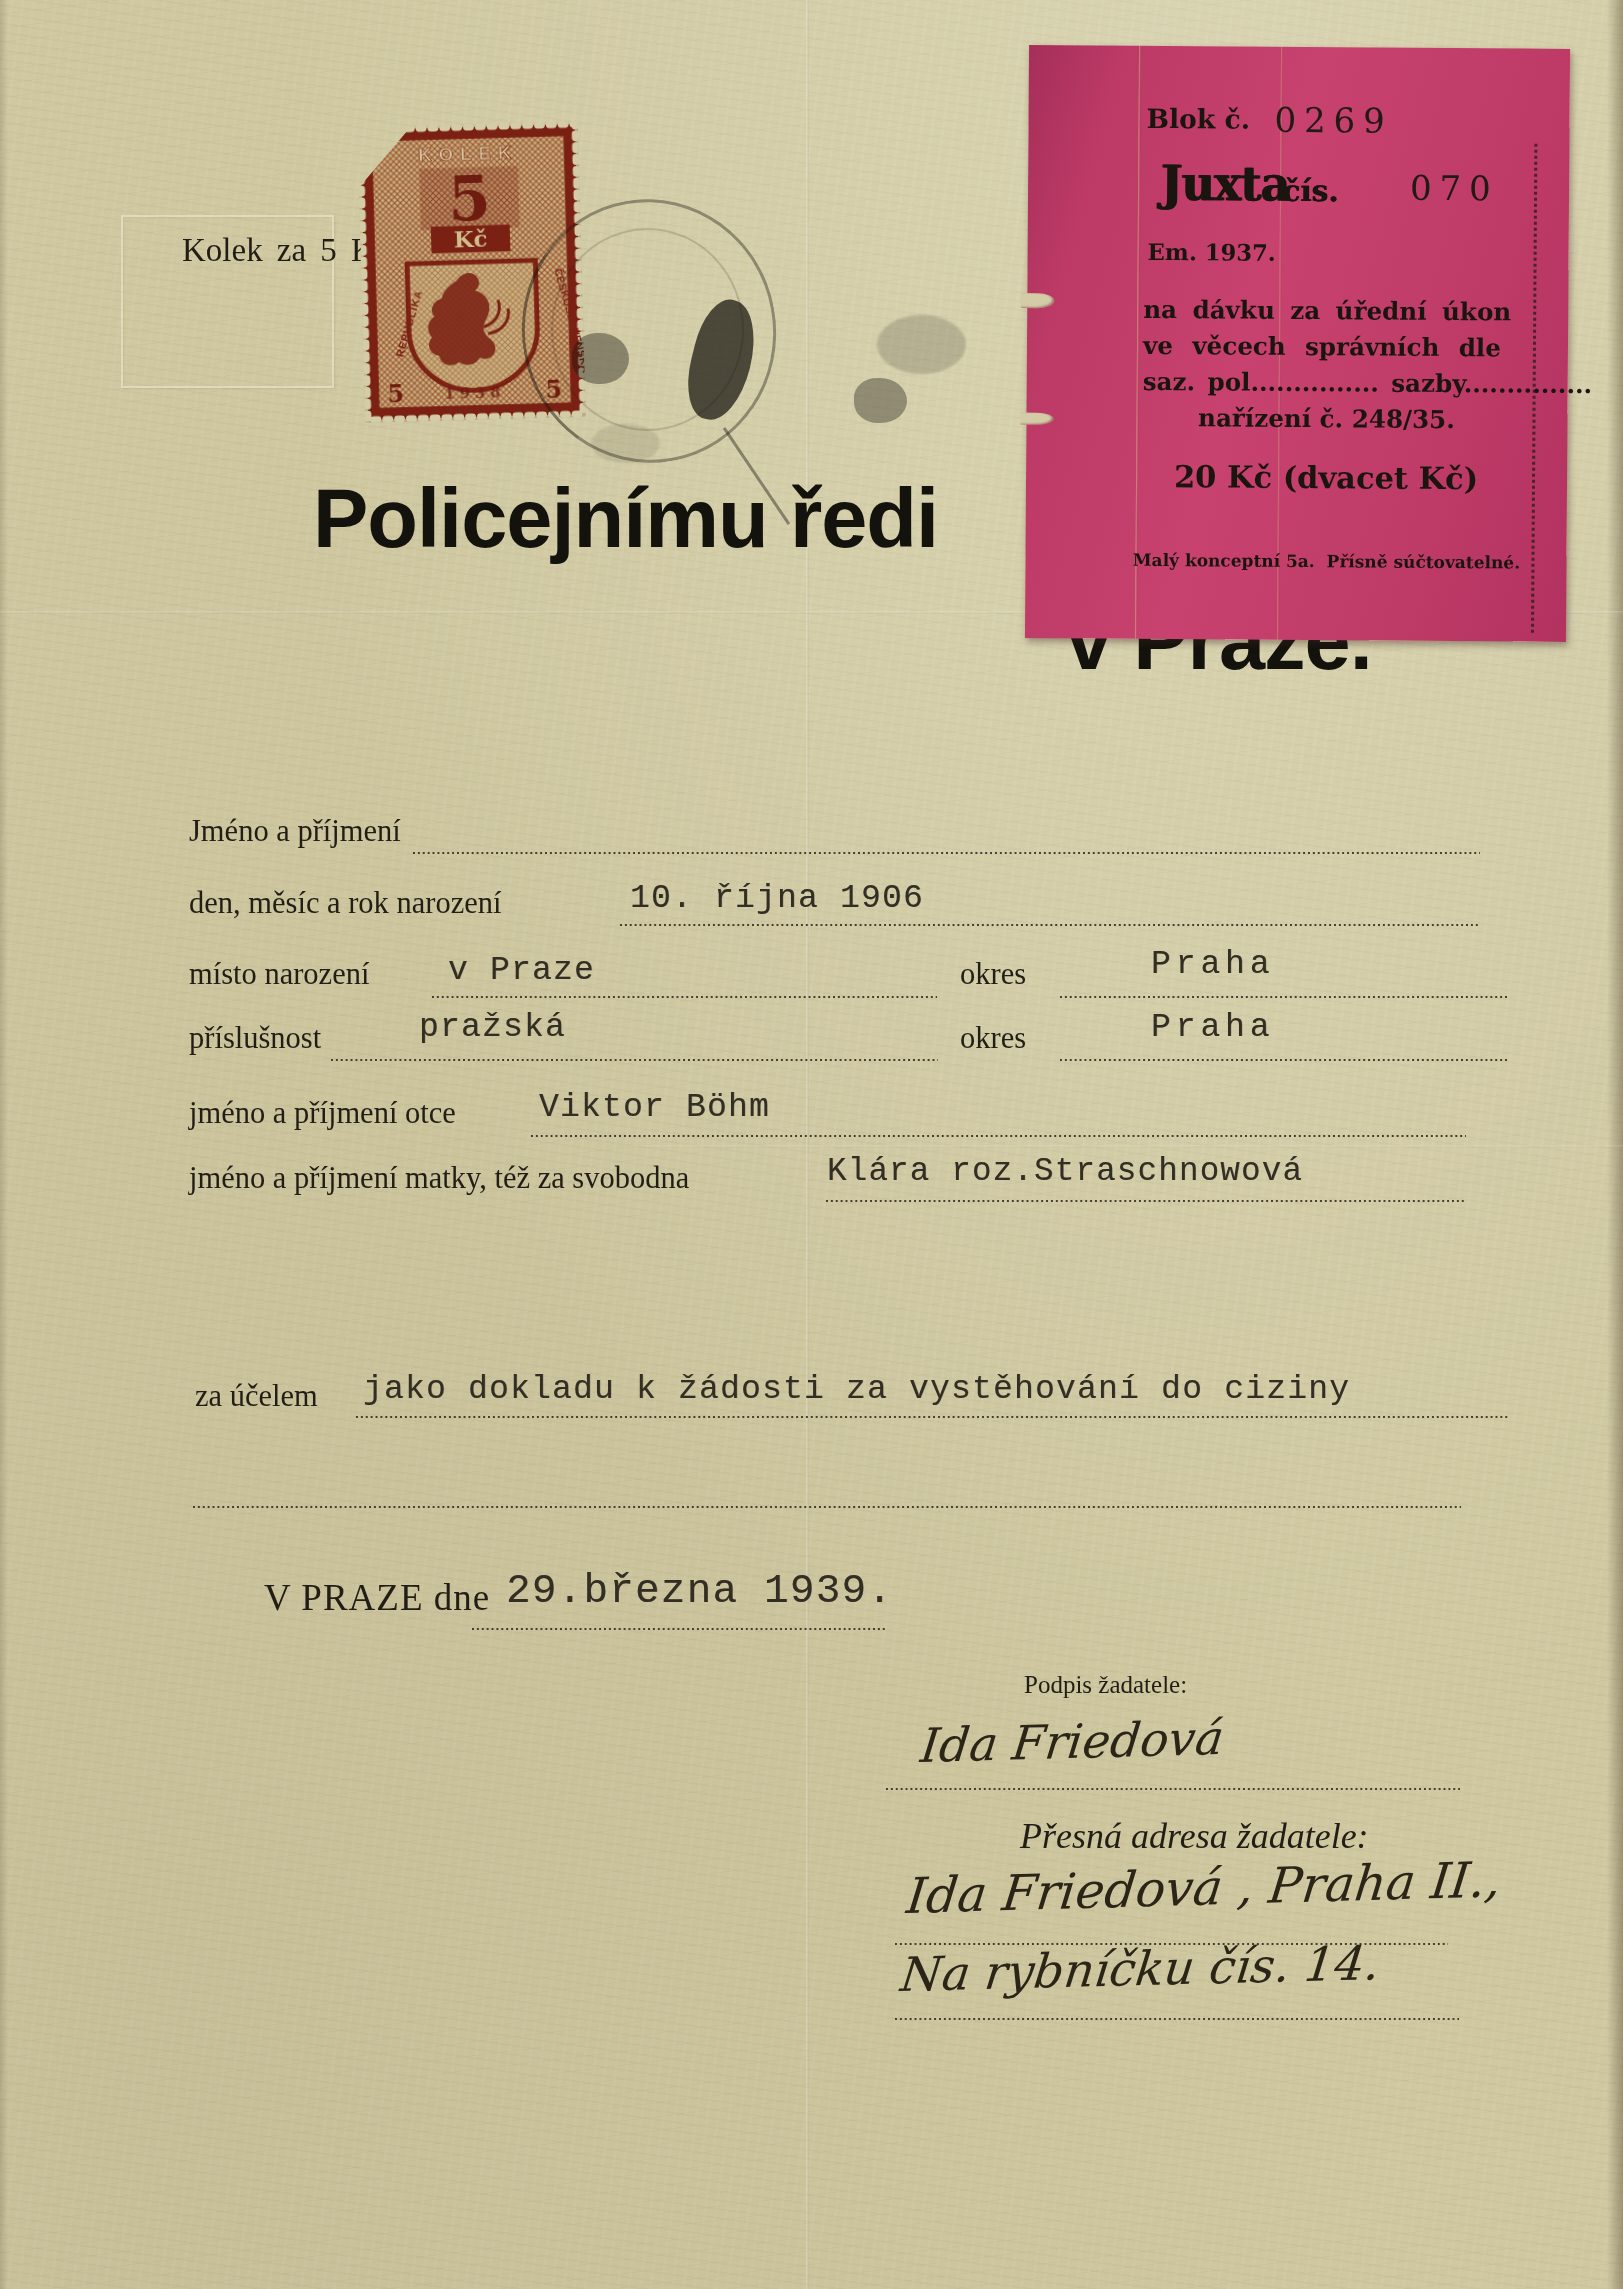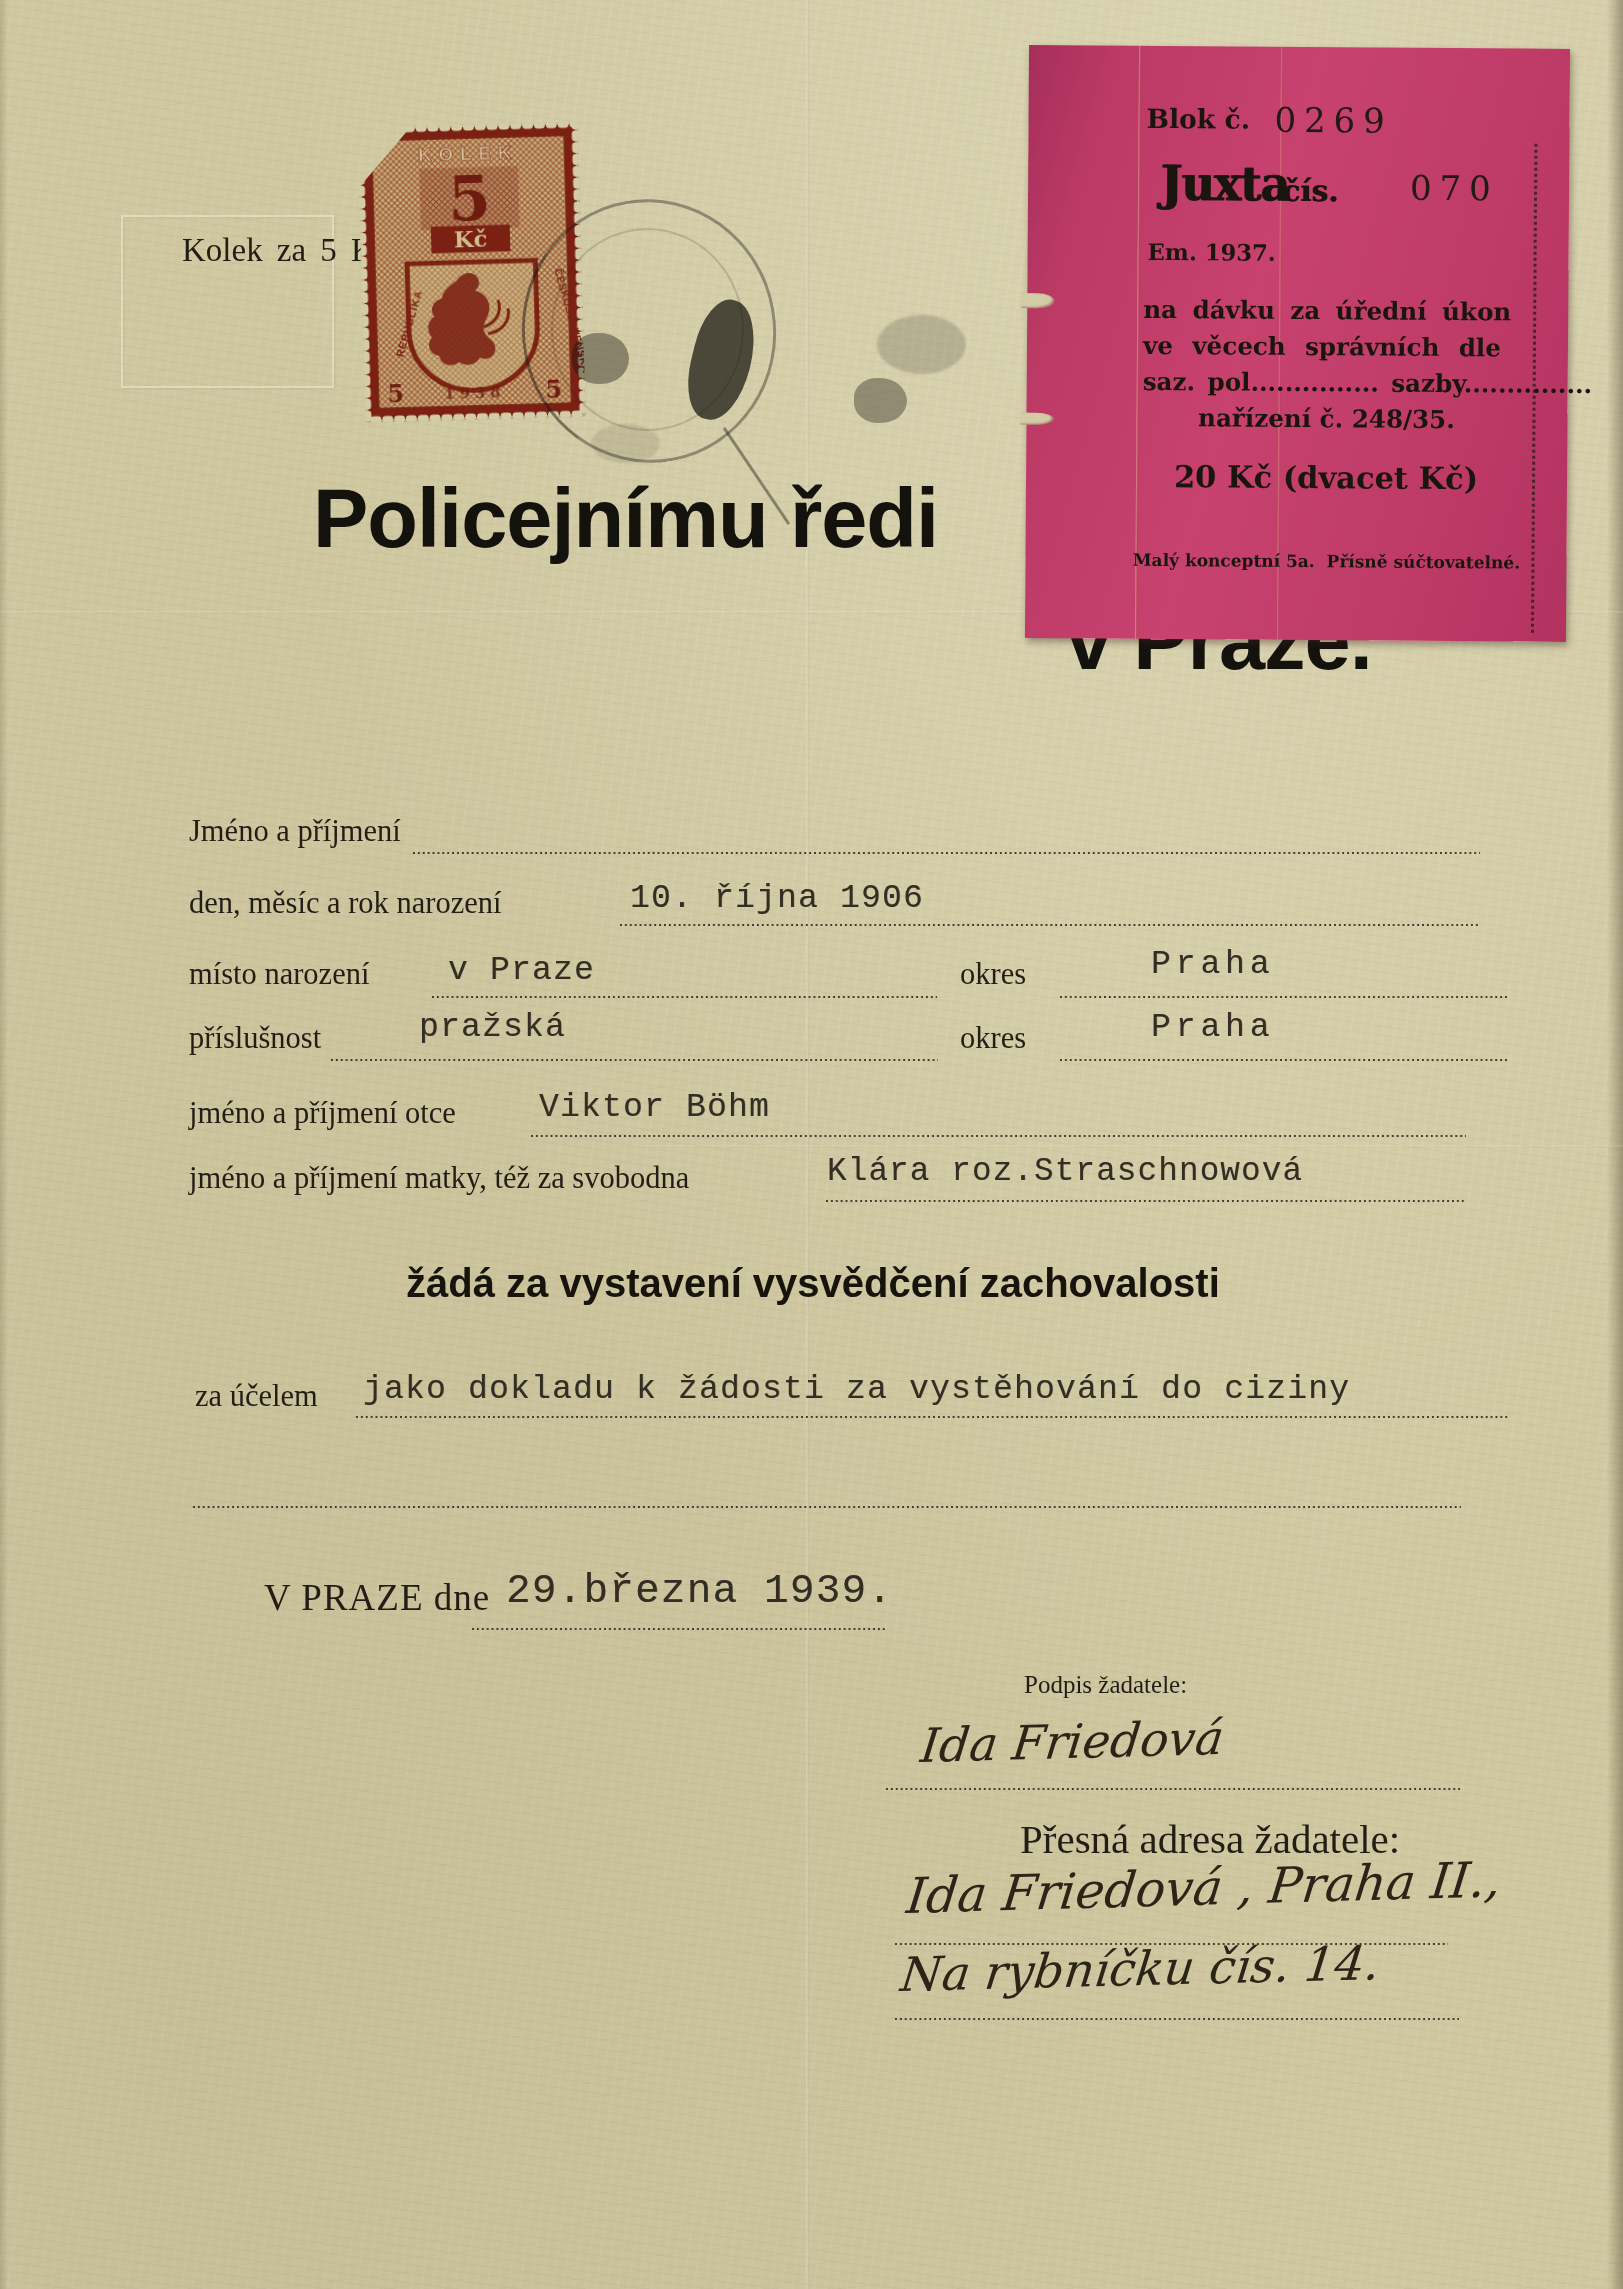--- a/index.html
+++ b/index.html
@@ -184,36 +184,35 @@
   <div class="dotline" style="left:1059px;top:1058px;width:450px;"></div>
 
   <div class="lbl" style="left:189px;top:1096px;">jméno a příjmení otce</div>
   <div class="typed" style="left:539px;top:1089px;">Viktor Böhm</div>
   <div class="dotline" style="left:530px;top:1134px;width:936px;"></div>
 
   <div class="lbl" style="left:189px;top:1161px;">jméno a příjmení matky, též za svobodna</div>
   <div class="typed" style="left:827px;top:1153px;font-size:32.5px;">Klára roz.Straschnowová</div>
   <div class="dotline" style="left:825px;top:1199px;width:640px;"></div>
 
-  <div class="req-head" style="left:406px;top:1261px;">žádá za vystavení vysvědčení zachovalosti</div>
 
   <div class="lbl" style="left:195px;top:1379px;">za účelem</div>
   <div class="typed" style="left:363px;top:1371px;">jako dokladu k žádosti za vystěhování do ciziny</div>
   <div class="dotline" style="left:355px;top:1415px;width:1155px;"></div>
 
   <div class="dotline" style="left:192px;top:1505px;width:1269px;"></div>
 
   <div class="lbl-big" style="left:264px;top:1576px;">V PRAZE dne</div>
   <div class="typed" style="left:506px;top:1568px;font-size:41px;text-align:center;">29.března 1939.</div>
   <div class="dotline" style="left:471px;top:1627px;width:414px;"></div>
 
   <div class="lbl" style="left:1024px;top:1671px;font-size:25px;">Podpis žadatele:</div>
   <div class="hand" style="left:918px;top:1718px;font-size:47px;transform:rotate(-1.5deg) skewX(-8deg);">Ida Friedová</div>
   <div class="dotline" style="left:885px;top:1787px;width:575px;"></div>
 
-  <div class="lbl" style="left:1020px;top:1815px;font-size:41px;">Přesná adresa žadatele:</div>
+  <div class="lbl" style="left:1020px;top:1815px;font-size:36px;font-style:italic;">Přesná adresa žadatele:</div>
   <div class="hand" style="left:904px;top:1868px;font-size:49px;transform:rotate(-1.6deg) skewX(-8deg);">Ida Friedová , Praha II.,</div>
   <div class="dotline" style="left:894px;top:1942px;width:554px;"></div>
   <div class="hand" style="left:898px;top:1947px;font-size:47px;transform:rotate(-1.4deg) skewX(-8deg);">Na rybníčku čís. 14.</div>
   <div class="dotline" style="left:894px;top:2017px;width:565px;"></div>
 
 </div>
 
 
 </body></html>

